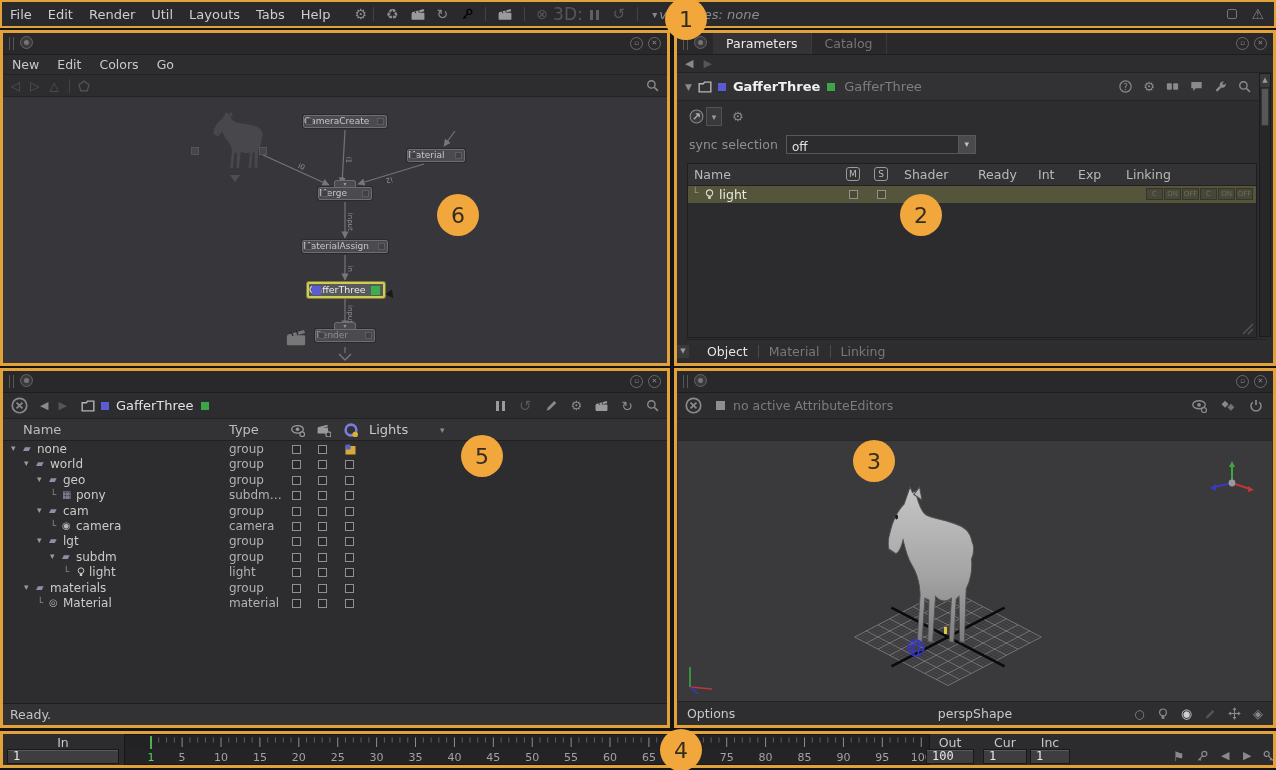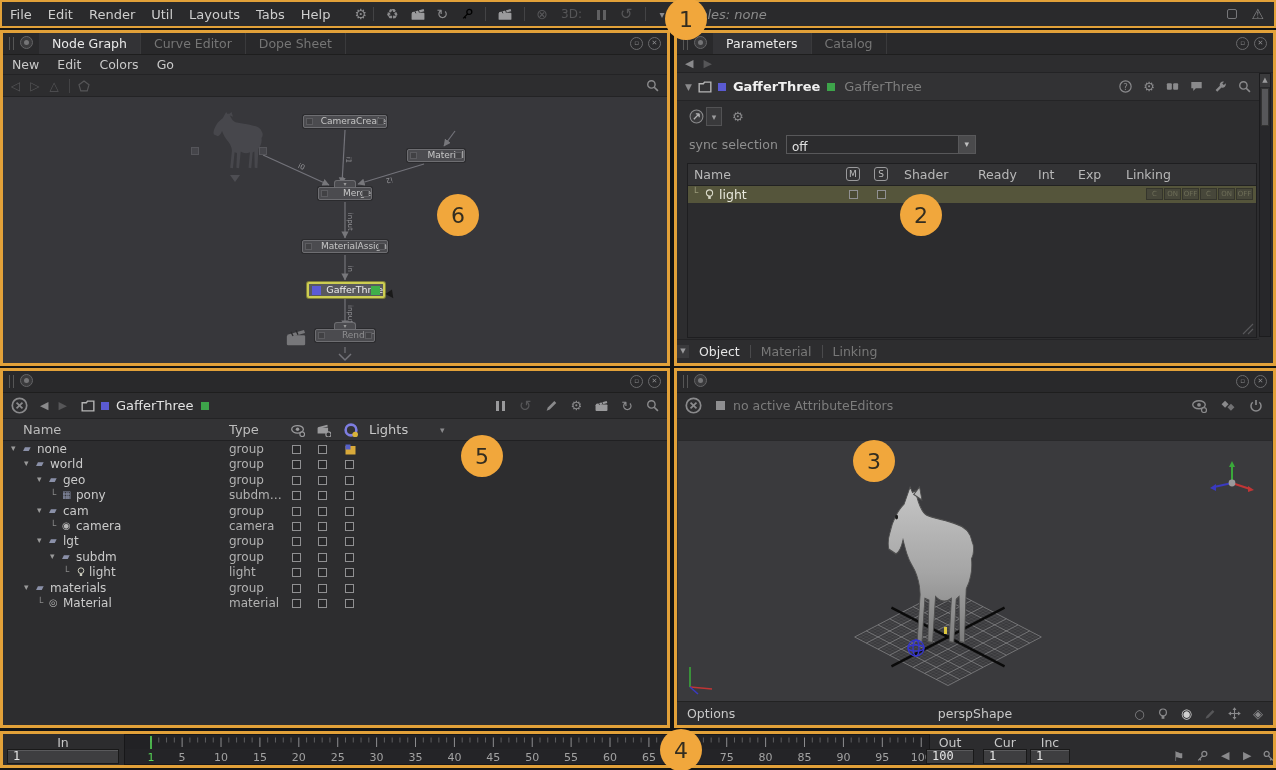--- a/index.html
+++ b/index.html
@@ -20,21 +20,21 @@
 .ic{display:inline-flex;align-items:center;justify-content:center}
 .sep{width:1px;height:14px;background:#434345;margin:0 6px}
 .sq{display:inline-block;width:8px;height:8px;flex:none}
 .blue{background:#5a5ad2}.green{background:#3da44a}
 
 #menubar{left:0;top:0;width:1276px;height:28px;display:flex;align-items:center;background:#2a2a2c;border-width:2px}
 #menubar .mi{padding:0 8px;font-size:13px;color:#cecece}
 .pbars i{display:inline-block;width:3px;height:10px;background:#606062;margin:0 1.5px}
 
 #ng-canvas{position:relative;flex:1;background:#37373b;overflow:hidden}
-.kn{position:absolute;height:13px;background:#4b4b4f;border:1px solid #6e6e72;border-radius:2px;color:#c6c6c6;font-size:9px;line-height:11px;text-align:right;box-shadow:0 0 0 1px #2a2a2d}
+.kn{position:absolute;height:13px;background:#4b4b4f;border:1px solid #6e6e72;border-radius:2px;color:#c6c6c6;font-size:9px;line-height:11px;text-align:left;box-shadow:0 0 0 1px #2a2a2d}
 .kn .prt{position:absolute;top:2px;width:7px;height:7px;background:#414144;border:1px solid #5c5c60}
 .kn .prt.l{left:2px}.kn .prt.r{right:2px}
 .kn.dimtx{color:#8e8e90}
 .chev{position:absolute;width:22px;height:7px;background:#4b4b4f;border:1px solid #6e6e72;border-bottom:none;border-radius:3px 3px 0 0;font-size:6px;line-height:6px;text-align:center;color:#9a9a9a}
 .kn.sel{height:16px;background:#59595d;border:2px solid #cdcd52;box-shadow:0 0 0 1px #7e7e38;color:#ececec;font-size:9.5px;line-height:12px}
 .kn.sel .psq{position:absolute;top:2px;width:9px;height:9px}
 
 .hdrrow{display:flex;align-items:center;background:#333335;border-bottom:1px solid #202022;color:#bcbcbc}
 .fld{background:#3e3e40;border:1px solid #191919;box-shadow:inset 0 1px 0 #5a5a5c;color:#e6e6e6;font-family:"DejaVu Sans Mono","Liberation Mono",monospace;font-size:12px;padding-left:5px}
 .inp{background:#242426;border:1px solid #4e4e50;color:#d2d2d2;font-size:12px;padding:0 6px}
@@ -96,40 +96,35 @@
     <span class="ic" style="margin: 0px 6px; color: rgb(154, 154, 156);">
         <svg viewBox="0 0 12 12" width="14" height="14">
           <rect x="0.5" y="5" width="11" height="6" rx="0.8" fill="currentColor"></rect>
           <path d="M0.8,4.6 L10.8,1.8 L11.4,3.6 L1.4,6.4 Z" fill="currentColor"></path>
           <line x1="3" y1="2.8" x2="4.2" y2="5.4" stroke="#2a2a2c" stroke-width="0.8"></line>
           <line x1="6" y1="2" x2="7.2" y2="4.6" stroke="#2a2a2c" stroke-width="0.8"></line>
         </svg>
       </span>
     <span class="sep"></span>
     <span class="ic dim" style="font-size:14px;margin:0 5px">⊗</span>
-    <span class="dim" style="font-size:12px;margin:0 8px">3D:</span>
+    <span class="dim" style="font-size:17px;margin:0 0">3D:</span>
     <span class="pbars" style="margin:0 6px"><i></i><i></i></span>
     <span class="ic dim" style="font-size:15px;margin:0 6px">↺</span>
     <span class="sep"></span>
     <span class="g2" style="font-size:10px;margin:0 2px 0 8px">▾</span>
     <span style="font-size:13px;color:#8b8b8b;font-style:italic">variables: none</span>
     <span style="flex:1"></span>
     <span style="width:10px;height:10px;border:1.5px solid #77777a;border-radius:2px;margin-right:14px"></span>
     <span class="ic g2" style="font-size:14px;margin-right:10px">⚠</span>
   </div>
 
   <div class="panel" id="ngpanel" style="left:0;top:30px;width:670px;height:336px;display:flex;flex-direction:column">
     <div class="tabbar">
       <span class="handle"></span>
       <span class="pinbtn"></span>
-      <div id="ng-tabs" style="display:flex">
-          <div class="tab act">Node Graph</div>
-          <div class="tab">Curve Editor</div>
-          <div class="tab">Dope Sheet</div>
-        </div>
       <div class="winbtns">
           <span class="wbtn">▫</span>
           <span class="wbtn">✕</span>
         </div>
     </div>
     <div class="menurow" id="ng-menu">
         <div class="mi">New</div>
         <div class="mi">Edit</div>
         <div class="mi">Colors</div>
         <div class="mi">Go</div>
@@ -302,21 +297,21 @@
           </span>
         <span style="position:absolute;left:31px;top:1px;font-size:12.5px;color:#e9e9dd">light</span>
         <span class="cb" style="left:161px;top:4px"></span>
         <span class="cb" style="left:189px;top:4px"></span>
         <span id="prm-linking"><span class="linkbtn" style="left: 458px; top: 2px;">C</span><span class="linkbtn" style="left: 476px; top: 2px;">ON</span><span class="linkbtn" style="left: 494px; top: 2px;">OFF</span><span class="linkbtn" style="left: 512px; top: 2px;">C</span><span class="linkbtn" style="left: 530px; top: 2px;">ON</span><span class="linkbtn" style="left: 548px; top: 2px;">OFF</span></span>
       </div>
       <svg width="12" height="12" style="position:absolute;right:2px;bottom:2px">
           <path d="M11,1 L1,11 M11,6 L6,11" stroke="#57575a" stroke-width="1.2" fill="none"></path>
         </svg>
     </div>
-    <div style="position:absolute;left:0;bottom:0;width:582px;height:24px;display:flex;align-items:center;border-top:1px solid #232325">
+    <div style="position:absolute;left:8px;bottom:0;width:582px;height:24px;display:flex;align-items:center;border-top:1px solid #232325">
       <span style="width:12px"></span>
       <span class="btab act">Object</span>
         <span class="vsep"></span>
       <span class="btab">Material</span>
         <span class="vsep"></span>
       <span class="btab">Linking</span>
     </div>
     <div class="sbar" style="right:2px;top:40px;height:264px">
       <span class="sarr" style="top:0">▲</span>
       <span class="sthumb" style="top:14px;height:38px"></span>
@@ -504,20 +499,23 @@
         <div class="sgrow" style="top: 154px;">
           <span class="elbow" style="left: 34px; top: 1px;">└</span>
           <span class="tico" style="left: 46px; top: 1px; color: rgb(176, 176, 176);">◎</span>
           <span style="left: 60px; top: 0px;">Material</span>
           <span class="sgtype" style="left: 226px; top: 0px;">material</span>
           <span class="cb" style="left: 289px; top: 3px;"></span>
           <span class="cb" style="left: 315px; top: 3px;"></span>
           <span class="cb" style="left: 342px; top: 3px;"></span>
         </div>
       </div>
+    <div style="position:absolute;left:0;bottom:0;width:664px;height:22px;background:#323234;border-top:1px solid #1e1e20;display:flex;align-items:center">
+      <span style="font-size:12.5px;color:#c2c2c2;margin-left:7px">Ready.</span>
+    </div>
   </div>
 
   <div class="panel" id="vwpanel" style="left:674px;top:368px;width:602px;height:360px">
     <div class="tabbar">
       <span class="handle"></span>
       <span class="pinbtn"></span>
       <div class="winbtns">
           <span class="wbtn">▫</span>
           <span class="wbtn">✕</span>
         </div>

